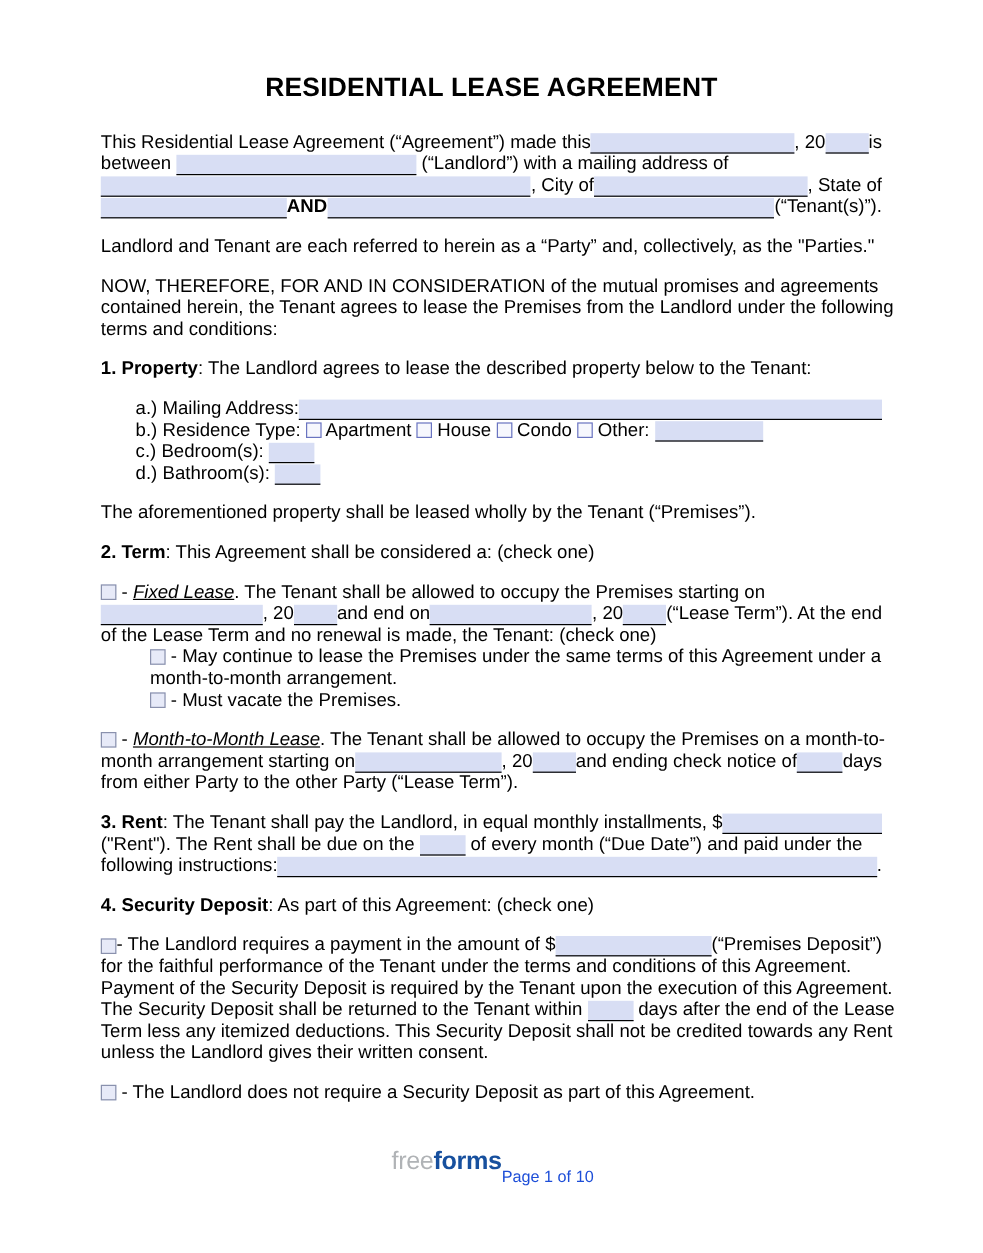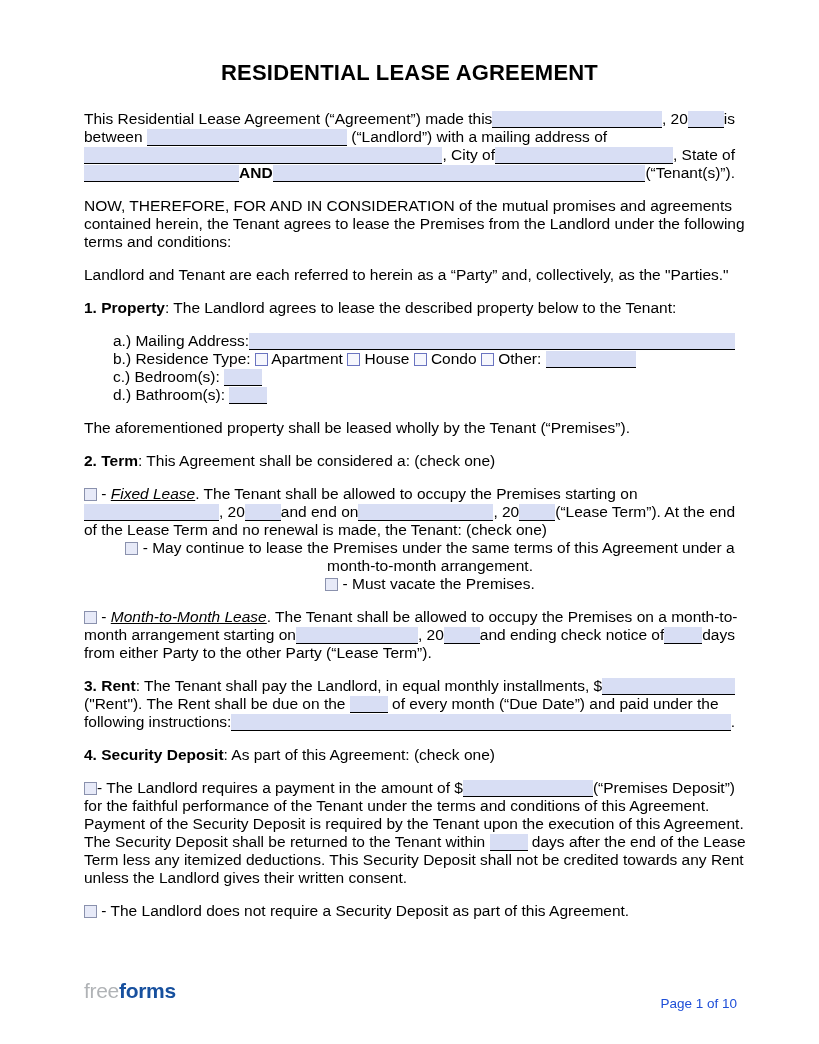--- a/index.html
+++ b/index.html
@@ -34,24 +34,24 @@
   .w36{width:36px;} .w38{width:38px;} .w90{width:90px;} .w178{width:178px;} .w200{width:200px;} .w155{width:155px;}
   .grow{min-width:60px;}
   .cb{
     display:inline-block;width:11px;height:11px;
     border:1.5px solid #8a91ad;background:#e7eaf8;
     vertical-align:-1.5px;
   }
   .cb-res{border-color:#6a74c0;background:#f6f7fd;}
   .flexline>.cb{align-self:flex-end;margin-bottom:2.5px;}
   .indent-items{padding-left:29px;}
-  .indent-sub{padding-left:41px;text-align:center;}
+  .indent-sub{padding-left:41px;}
   .footer{
-    position:absolute;left:84px;right:82px;top:979px;
-    display:flex;justify-content:space-between;align-items:flex-start;
+    position:absolute;left:84px;right:82px;top:956px;
+    display:flex;justify-content:center;align-items:flex-start;
   }
   .brand{font-size:21px;line-height:24px;letter-spacing:-0.3px;}
   .brand .free{color:#b0b3b6;font-weight:400;}
   .brand .forms{color:#17509e;font-weight:700;}
   .page-num{font-size:13.5px;color:#1d4ed8;margin-top:16px;}
 </style>
 </head>
 <body>
 
 <div class="page">
@@ -77,28 +77,28 @@
           <span>, State of</span>
       </div>
       <div class="flexline">
         <span class="blank w155"></span>
           <span class="b"> AND </span>
           <span class="blank grow"></span>
           <span> (“Tenant(s)”).</span>
       </div>
     </div>
 
+    <div class="block line">
+      <span>Landlord and Tenant are each referred to herein as a “Party” and, collectively, as the "Parties."</span>
+    </div>
+
     <div class="block">
       <div class="line"><span>NOW, THEREFORE, FOR AND IN CONSIDERATION of the mutual promises and agreements</span></div>
       <div class="line"><span>contained herein, the Tenant agrees to lease the Premises from the Landlord under the following</span></div>
       <div class="line"><span>terms and conditions:</span></div>
-    </div>
-
-    <div class="block line">
-      <span>Landlord and Tenant are each referred to herein as a “Party” and, collectively, as the "Parties."</span>
     </div>
 
     <div class="block line">
       <span class="b">1. Property</span><span>: The Landlord agrees to lease the described property below to the Tenant:</span>
     </div>
 
     <div class="block indent-items">
       <div class="flexline">
         <span>a.) Mailing Address: </span>
           <span class="blank grow"></span>

